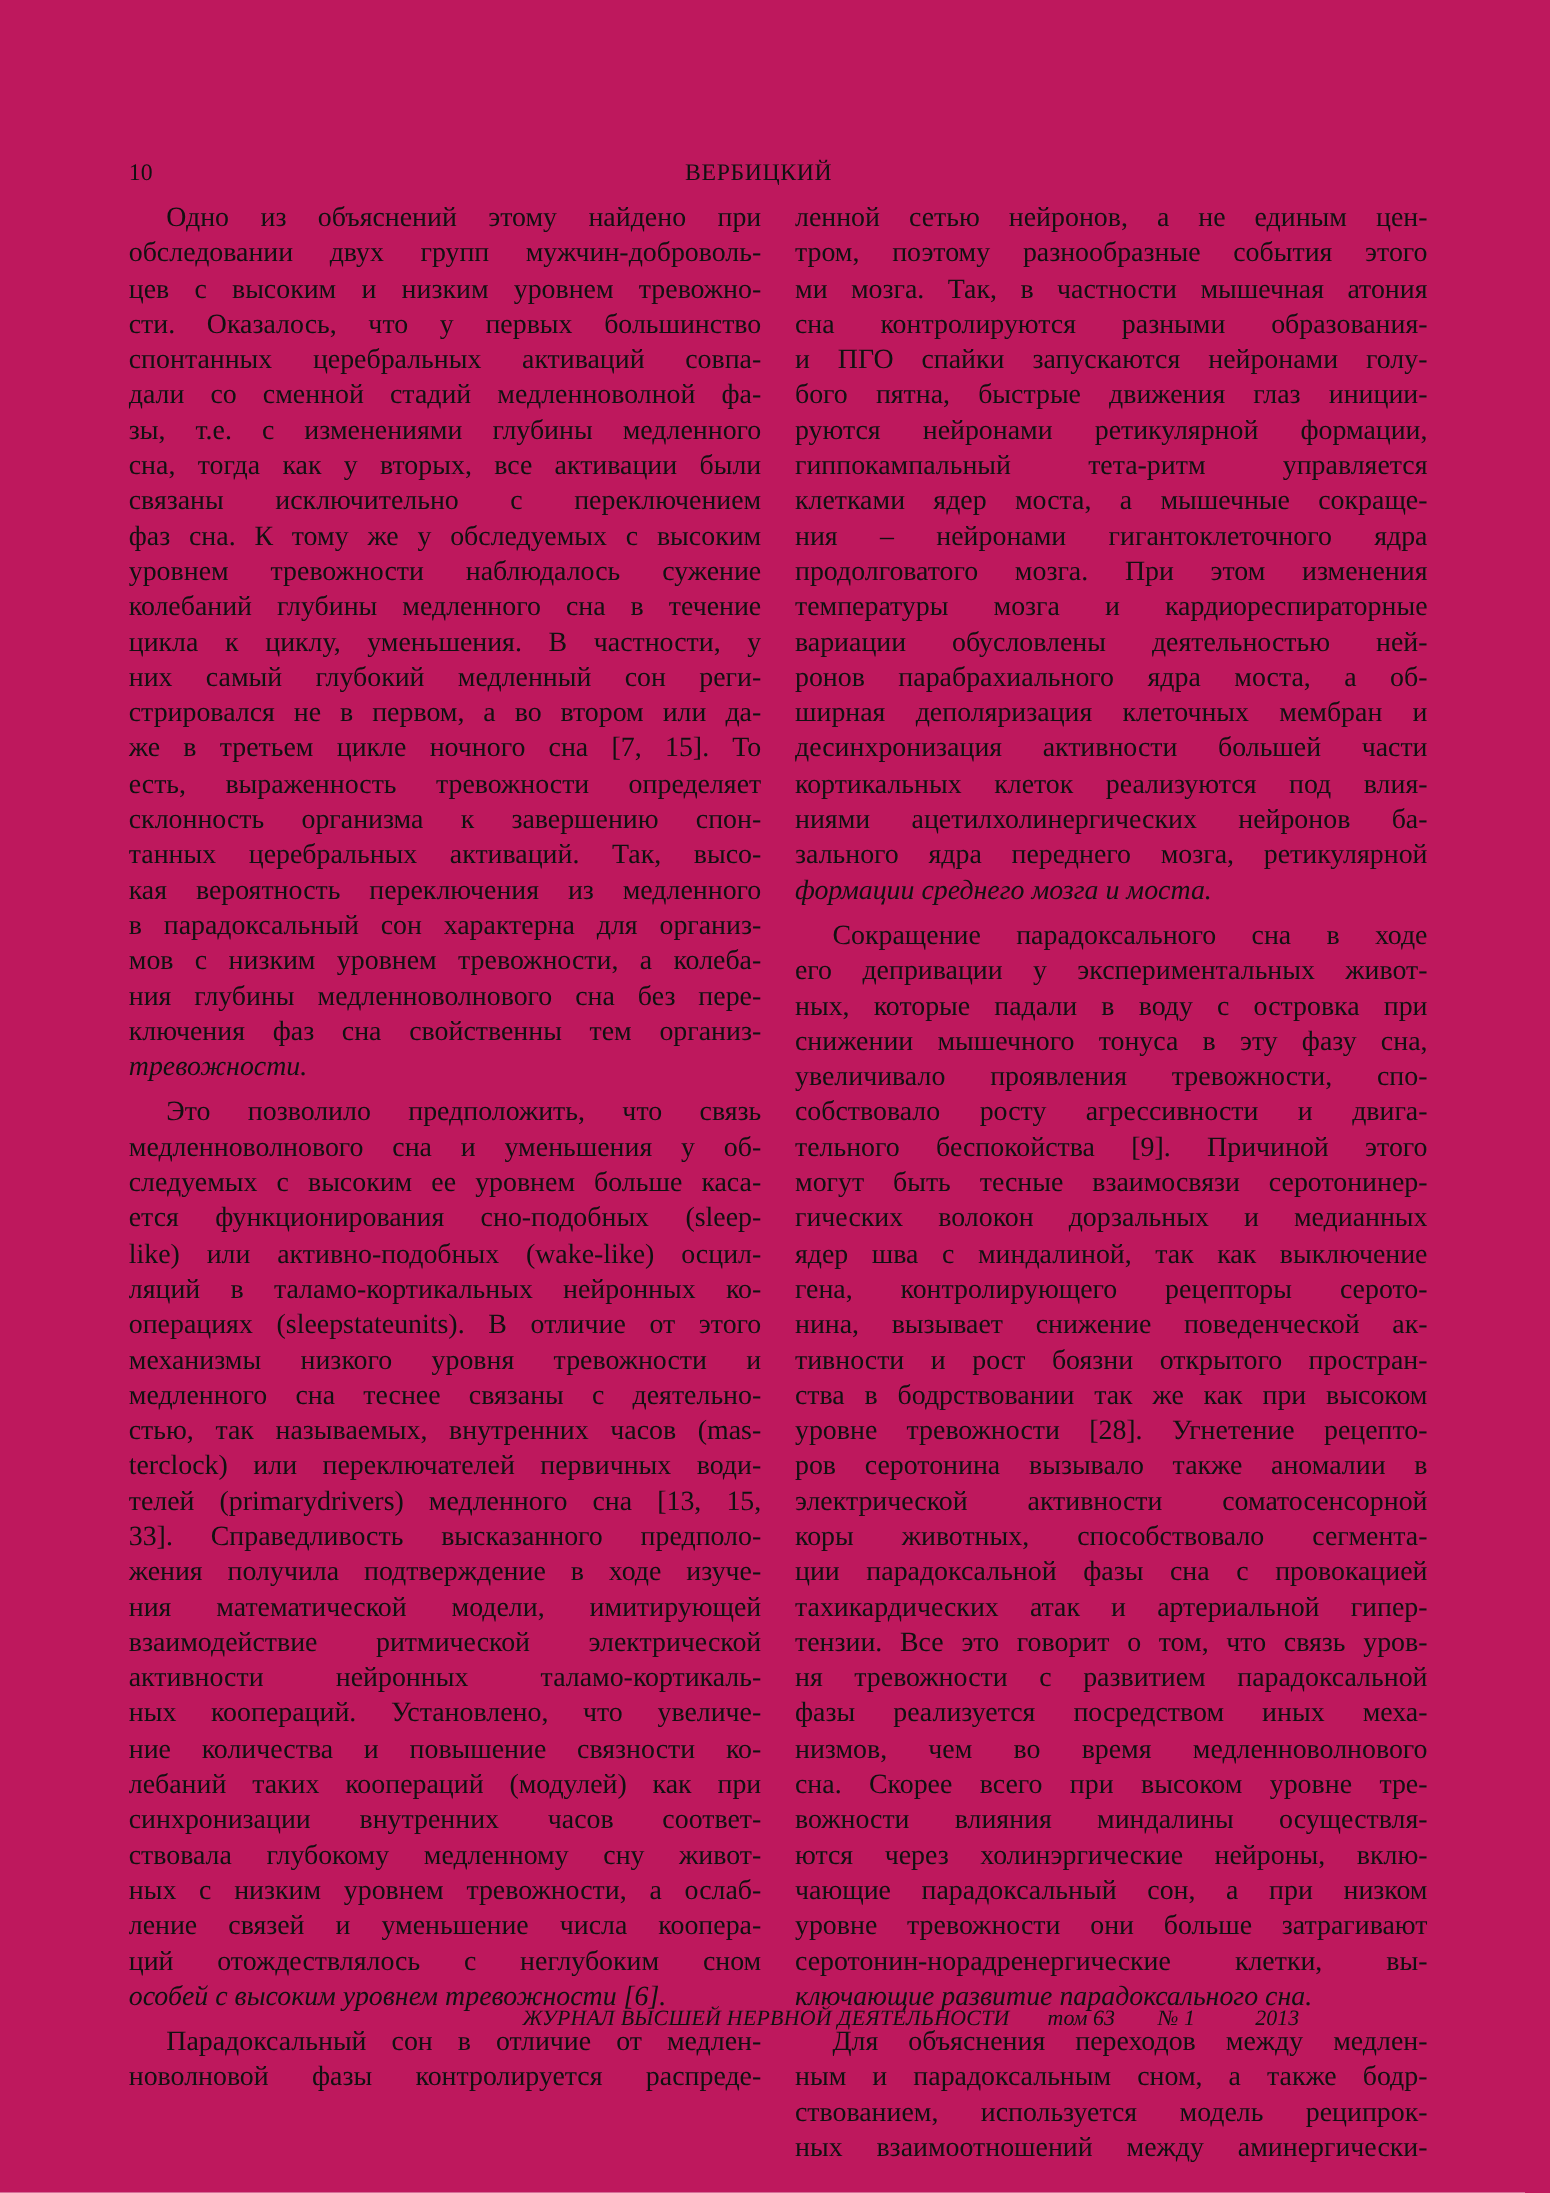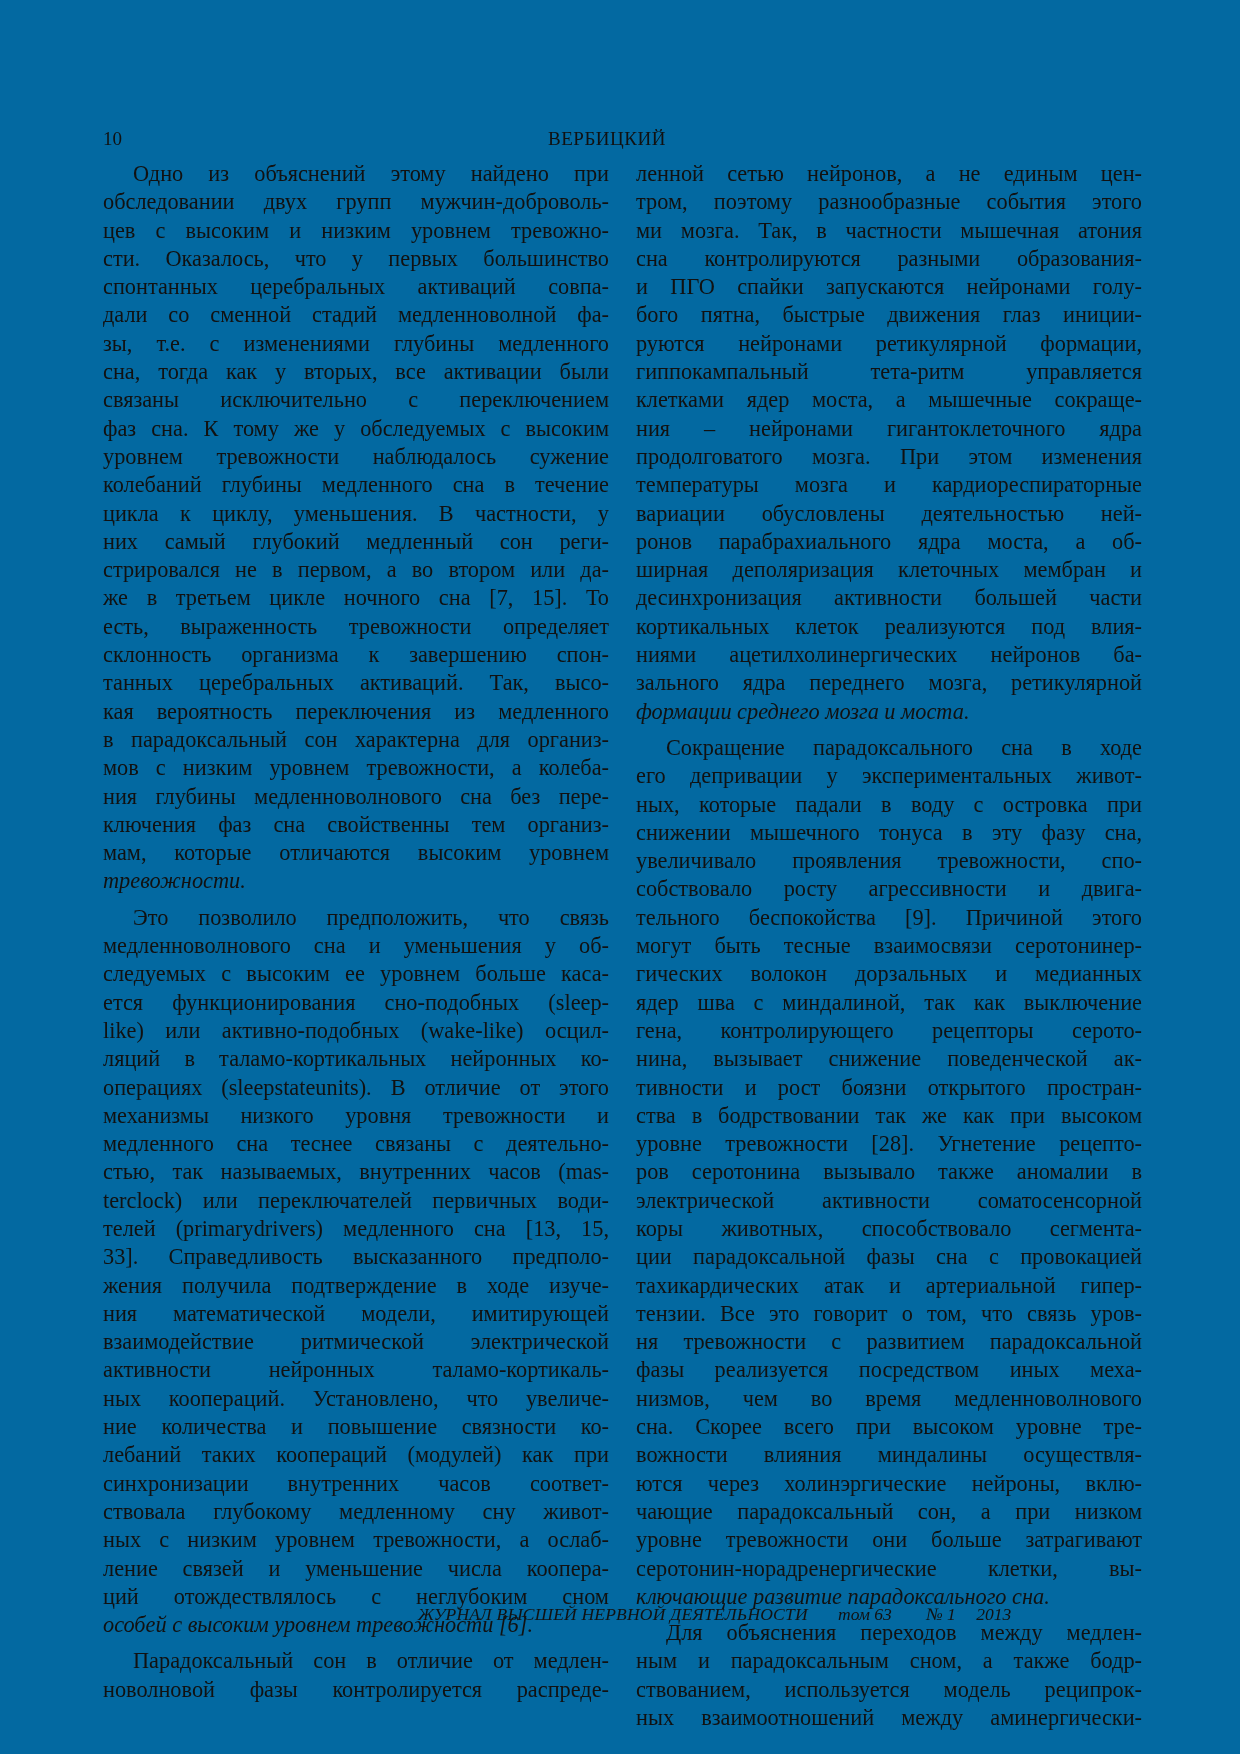--- a/index.html
+++ b/index.html
@@ -1,33 +1,33 @@
 <!DOCTYPE html>
 <html><head>
 <meta charset="utf-8">
 <style>
   html, body { margin: 0; padding: 0; background: #ffffff; }
   body { width: 1240px; height: 1754px; position: relative; overflow: hidden; }
-  .page { position: absolute; left: 0; top: 0; width: 1240px; height: 1754px; background: #0369a1; color: #111; font-family: "Liberation Serif", "DejaVu Serif", serif; }
+  .page { position: absolute; left: 0; top: 0; width: 1240px; height: 1754px; background: #be185d; color: #111; font-family: "Liberation Serif", "DejaVu Serif", serif; }
   .running-head { position: absolute; top: 128px; left: 103px; width: 1008px; height: 24px; font-size: 19px; }
   .page-number { position: absolute; left: 0; top: 0; }
   .author-head { position: absolute; left: 0; right: 0; top: 0; text-align: center; letter-spacing: 0.5px; }
   .col { position: absolute; top: 160px; width: 506px; font-size: 22.3px; line-height: 28.3px; }
   .col-left { left: 103px; }
   .col-right { left: 636px; }
   .line { display: block; height: 28.3px; white-space: nowrap; text-align: justify; text-align-last: justify; overflow: hidden; }
   .line.last { text-align-last: left; font-style: italic; }
   .line.indent { padding-left: 30px; }
   .para-gap { height: 8px; }
   .footer { position: absolute; top: 1604px; left: 418px; width: 700px; font-size: 17.5px; white-space: nowrap; }
   .footer span { display: inline-block; font-style: italic; }
   .journal { letter-spacing: 0.2px; }
   .vol { margin-left: 26px; }
   .issue { margin-left: 30px; }
-  .year { margin-left: 16px; }
+  .year { margin-left: 44px; }
 </style>
 </head>
 <body>
 
 <div class="page">
   <div class="running-head">
     <span class="page-number">10</span>
     <div class="author-head">ВЕРБИЦКИЙ</div>
   </div>
 
@@ -50,21 +50,20 @@
         <span class="line">стрировался не в первом, а во втором или да-</span>
         <span class="line">же в третьем цикле ночного сна [7, 15]. То</span>
         <span class="line">есть, выраженность тревожности определяет</span>
         <span class="line">склонность организма к завершению спон-</span>
         <span class="line">танных церебральных активаций. Так, высо-</span>
         <span class="line">кая вероятность переключения из медленного</span>
         <span class="line">в парадоксальный сон характерна для организ-</span>
         <span class="line">мов с низким уровнем тревожности, а колеба-</span>
         <span class="line">ния глубины медленноволнового сна без пере-</span>
         <span class="line">ключения фаз сна свойственны тем организ-</span>
-        <span class="line">мам, которые отличаются высоким уровнем</span>
         <span class="line last">тревожности.</span>
       </div>
       <div class="para-gap"></div>
       <div class="paragraph">
         <span class="line indent">Это позволило предположить, что связь</span>
         <span class="line">медленноволнового сна и уменьшения у об-</span>
         <span class="line">следуемых с высоким ее уровнем больше каса-</span>
         <span class="line">ется функционирования сно-подобных (sleep-</span>
         <span class="line">like) или активно-подобных (wake-like) осцил-</span>
         <span class="line">ляций в таламо-кортикальных нейронных ко-</span>

